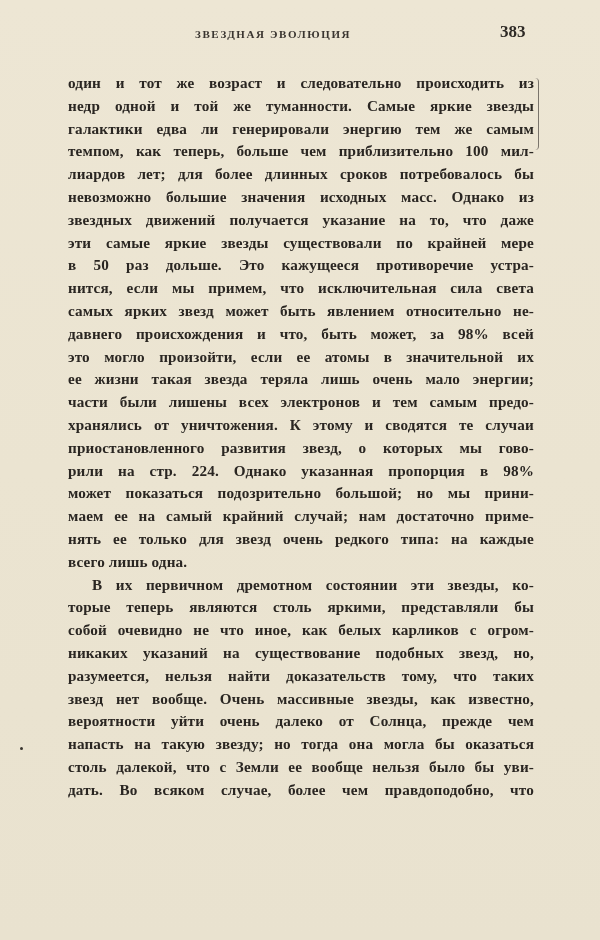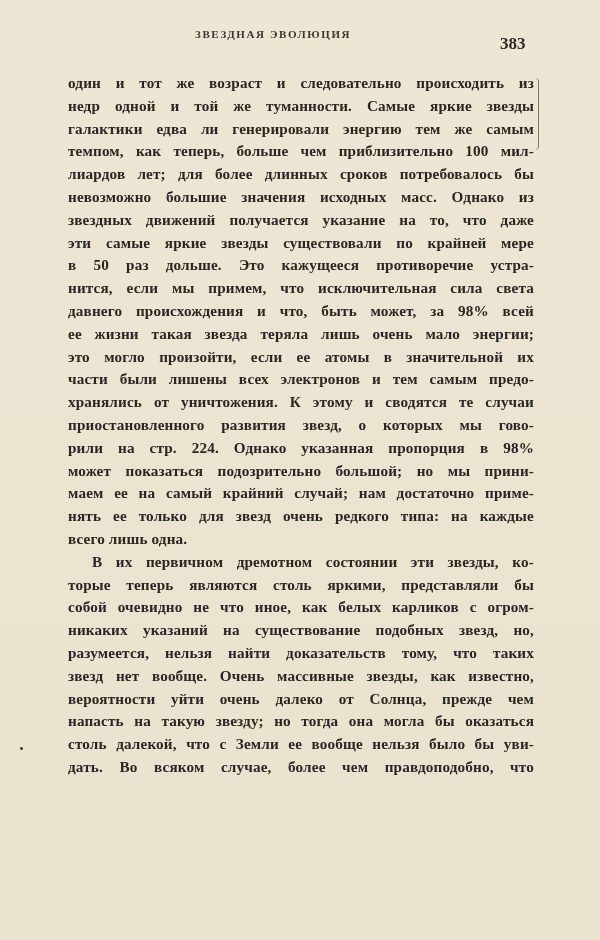--- a/index.html
+++ b/index.html
@@ -32,21 +32,20 @@
       color: #3a3530;
       text-transform: uppercase;
     }
     .page-number {
       position: absolute;
       top: 22px;
       left: 500px;
       font-size: 17px;
       font-weight: bold;
       color: #2e2a26;
-      margin-top: 12px;
     }
     .body-text {
       position: absolute;
       left: 24px;
       top: 72px;
       width: 510px;
     }
     .line {
       height: 22.8px;
       line-height: 22.8px;
@@ -99,23 +98,24 @@
       <div class="line">один и тот же возраст и следовательно происходить из</div>
       <div class="line">недр одной и той же туманности. Самые яркие звезды</div>
       <div class="line">галактики едва ли генерировали энергию тем же самым</div>
       <div class="line">темпом, как теперь, больше чем приблизительно 100 мил-</div>
       <div class="line">лиардов лет; для более длинных сроков потребовалось бы</div>
       <div class="line">невозможно большие значения исходных масс. Однако из</div>
       <div class="line">звездных движений получается указание на то, что даже</div>
       <div class="line">эти самые яркие звезды существовали по крайней мере</div>
       <div class="line">в 50 раз дольше. Это кажущееся противоречие устра-</div>
       <div class="line">нится, если мы примем, что исключительная сила света</div>
+      <div class="line">самых ярких звезд может быть явлением относительно не-</div>
       <div class="line">давнего происхождения и что, быть может, за 98% всей</div>
+      <div class="line">это могло произойти, если ее атомы в значительной их</div>
       <div class="line">ее жизни такая звезда теряла лишь очень мало энергии;</div>
-      <div class="line">это могло произойти, если ее атомы в значительной их</div>
       <div class="line">части были лишены всех электронов и тем самым предо-</div>
       <div class="line">хранялись от уничтожения. К этому и сводятся те случаи</div>
       <div class="line">приостановленного развития звезд, о которых мы гово-</div>
       <div class="line">рили на стр. 224. Однако указанная пропорция в 98%</div>
       <div class="line">может показаться подозрительно большой; но мы прини-</div>
       <div class="line">маем ее на самый крайний случай; нам достаточно приме-</div>
       <div class="line">нять ее только для звезд очень редкого типа: на каждые</div>
       <div class="line last">всего лишь одна.</div>
     </div>
     <div>

